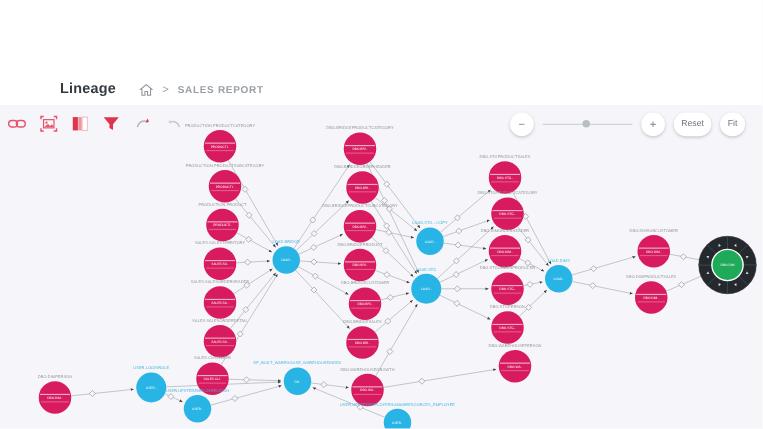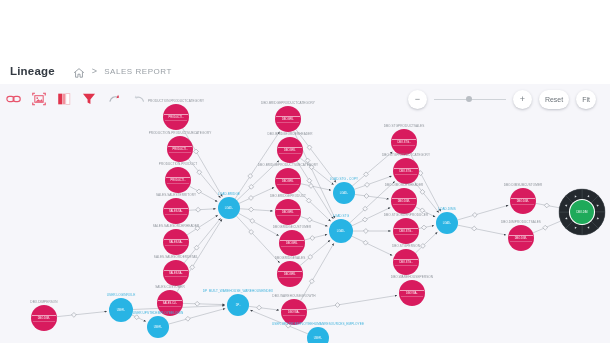--- a/index.html
+++ b/index.html
@@ -8,25 +8,25 @@
     font-family: "Liberation Sans", sans-serif;
     background:#ffffff;
     position:relative;
   }
   
   .top-blank { position:absolute; left:0; top:0; width:610px; height:58px; background:#ffffff; }
 
   
   .header { position:absolute; left:0; top:58px; width:610px; height:26px; background:#ffffff;
             display:flex; align-items:center; padding-left:10px; }
-  .app-title { font-size:11.5px; font-weight:bold; color:#333a42; letter-spacing:.2px; }
+  .app-title { font-size:11.5px; font-weight:bold; color:#333a42; letter-spacing:.2px;margin-left:38px; }
   .crumbs { display:flex; align-items:center; margin-left:18px; gap:7px; }
   .home-ico { width:12px; height:12px; color:#8b9299; display:block; }
   .crumb-sep { font-size:9px; color:#9aa0a6; }
-  .crumb-txt { font-size:8px; color:#9aa0a6; letter-spacing:.55px; }
+  .crumb-txt { font-size:8px; color:#9aa0a6; letter-spacing:.55px;font-weight:bold; }
 
   
   .toolbar { position:absolute; left:6px; top:88px; height:22px; display:flex; align-items:center; gap:9px; z-index:20;}
   .tb { width:16px; height:16px; display:flex; align-items:center; justify-content:center; position:relative; cursor:pointer;}
   .tb svg { display:block; }
 
   
   .canvas { position:absolute; left:0; top:84px; width:610px; height:259px; background:#f6f6fa; overflow:hidden; }
   .canvas svg.graph { position:absolute; left:0; top:0; width:610px; height:259px; }
 

